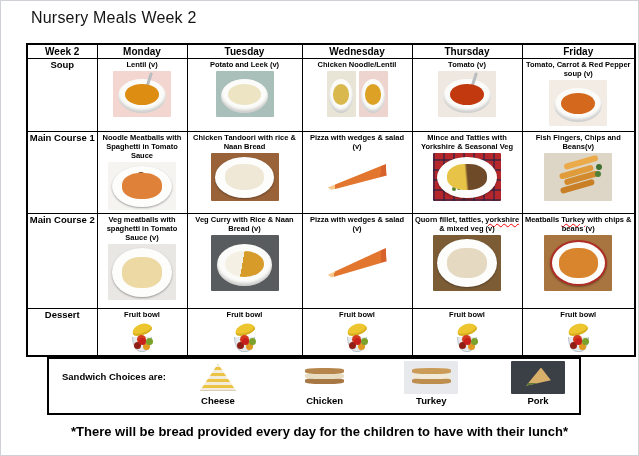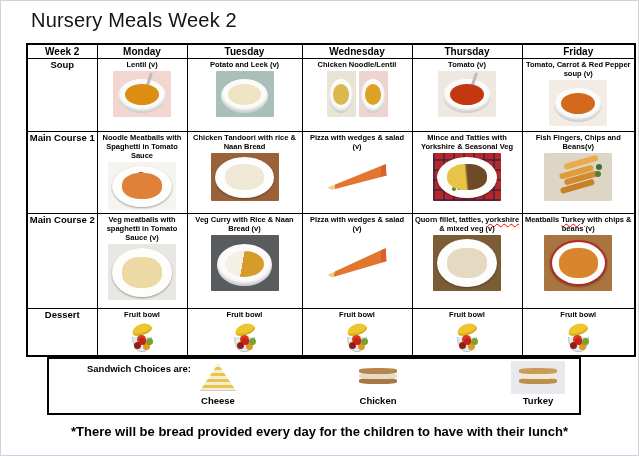--- a/index.html
+++ b/index.html
@@ -1,17 +1,17 @@
 <!DOCTYPE html>
 <html><head>
 <meta charset="utf-8">
 <style>
   html,body{margin:0;padding:0;background:#eaeaea;font-family:"Liberation Sans",sans-serif;}
   .page{position:relative;width:639px;height:456px;background:#ffffff;border:1px solid #cfd2d6;box-sizing:border-box;overflow:hidden;}
-  .title{position:absolute;left:30px;top:8px;font-size:20px;color:#141414;letter-spacing:.2px;}
+  .title{position:absolute;left:30px;top:8px;font-size:16px;color:#141414;letter-spacing:.2px;}
 
   
   table.menu{position:absolute;left:25px;top:42px;border-collapse:collapse;table-layout:fixed;border:2px solid #000;}
   .menu th,.menu td{border:1px solid #000;padding:0;vertical-align:top;box-sizing:border-box;}
   .menu thead th{font-size:10px;font-weight:bold;height:14px;line-height:13px;text-align:center;color:#000;}
   .rowlabel{font-size:9.5px;font-weight:bold;padding-top:2px;color:#000;line-height:1.25;}
   .cap{font-size:7.5px;font-weight:bold;text-align:center;line-height:1.22;padding:1px 2px 0;color:#000;}
   .rh-soup{height:73px}.rh-mc1{height:82px}.rh-mc2{height:95px}.rh-des{height:47px}
   .sq{text-decoration-line:underline;text-decoration-style:wavy;text-decoration-color:#ff0000;text-decoration-thickness:1px;text-underline-offset:1px;}
 
@@ -60,21 +60,21 @@
   .bits-leaf{background:#3f7030;left:80%;top:28%;box-shadow:-1px 7px 0 #4e8038;}
   .bits-sauce{width:16px;height:9px;margin:-5px 0 0 -8px;background:#bc3a1e;box-shadow:-8px 3px 0 -2px #5e2c14,8px 2px 0 -2px #6b3015,0 -4px 0 -1px #a92f17;}
   .bits-roast{background:#8f5f2a;box-shadow:-9px 2px 0 2px #7d5222,-2px 8px 0 1px #4e7a2a,6px 7px 0 1px #57842f,10px -1px 0 1px #e07b1c,3px -7px 0 2px #96662d,-8px -6px 0 1px #e07b1c;}
   .bits-gouj{width:8px;height:8px;margin:-4px 0 0 -4px;background:#d9852e;box-shadow:-8px 2px 0 1px #cf7a26,7px 1px 0 1px #c33a1c,0 7px 0 #d9852e,-2px -6px 0 1px #e0923a;}
   .bits-fruit{width:7px;height:7px;background:#c8201a;top:60%;box-shadow:7px 0 0 #7aa12a,4px 5px 0 #e09a1f,-5px 4px 0 #8f1f14,-1px -2px 0 1px #d43a1e;}
   .banana{position:absolute;left:50%;top:10%;width:20px;height:11px;margin-left:-10px;background:#ecc52f;border-radius:50%/60% 60% 40% 40%;transform:rotate(-18deg);box-shadow:inset 0 -2px 0 #d4ae1f;}
   .pizza-slice{position:absolute;left:6%;top:27%;width:88%;height:46%;background:linear-gradient(95deg,#f6c98e 0 14%,#e2762f 14% 88%,#d8622b 88%);clip-path:polygon(0 88%,100% 0,100% 52%,6% 100%);transform:rotate(-4deg);}
 
   
   .sandbox{position:absolute;left:46px;top:356px;width:534px;height:58px;border:2px solid #000;box-sizing:border-box;}
-  .sand-heading{position:absolute;left:13px;top:4px;font-size:9.5px;font-weight:bold;color:#000;margin-left:25px;}
+  .sand-heading{position:absolute;left:13px;top:12px;font-size:9.5px;font-weight:bold;color:#000;}
   .sand-row{position:absolute;left:130px;right:2px;top:2px;bottom:0;display:flex;justify-content:space-between;}
   .sand-item{width:78px;display:flex;flex-direction:column;align-items:center;}
   .sand-item .photo{width:54px;height:33px;margin:0;}
   .slabel{font-size:9.5px;font-weight:bold;margin-top:1px;color:#000;}
   .ph-cheese{background:#fff;}
   .tri{position:absolute;left:16%;top:8%;width:68%;height:84%;background:repeating-linear-gradient(0deg,#f3ecdc 0 3px,#ecc445 3px 6px);clip-path:polygon(50% 0,100% 100%,0 100%);box-shadow:inset 0 0 0 1px #d8cdb4;}
   .ph-tuna{background:#76201d;}
   .wedge{position:absolute;left:18%;top:22%;width:64%;height:56%;background:#efe9dd;clip-path:polygon(0 60%,45% 0,100% 40%,88% 100%,8% 100%);}
   .ph-chickensand{background:#fff;}
   .bread{position:absolute;left:14%;top:22%;width:72%;height:16%;background:#b5854c;border-radius:40%;box-shadow:0 5px 0 #e8dcc2,0 10px 0 #a87844;}
@@ -269,18 +269,24 @@
             <i class="bread"></i>
           </div>
         <div class="slabel">Chicken</div>
       </div>
       <div class="sand-item">
         <div class="photo ph-turkeysand">
             <i class="bread"></i>
           </div>
         <div class="slabel">Turkey</div>
       </div>
+      <div class="sand-item">
+        <div class="photo ph-porksand">
+            <i class="half"></i>
+          </div>
+        <div class="slabel">Pork</div>
+      </div>
     </div>
   </div>
 
   <div class="footnote">*There will be bread provided every day for the children to have with their lunch*</div>
 
 </div>
 
 </body></html>

